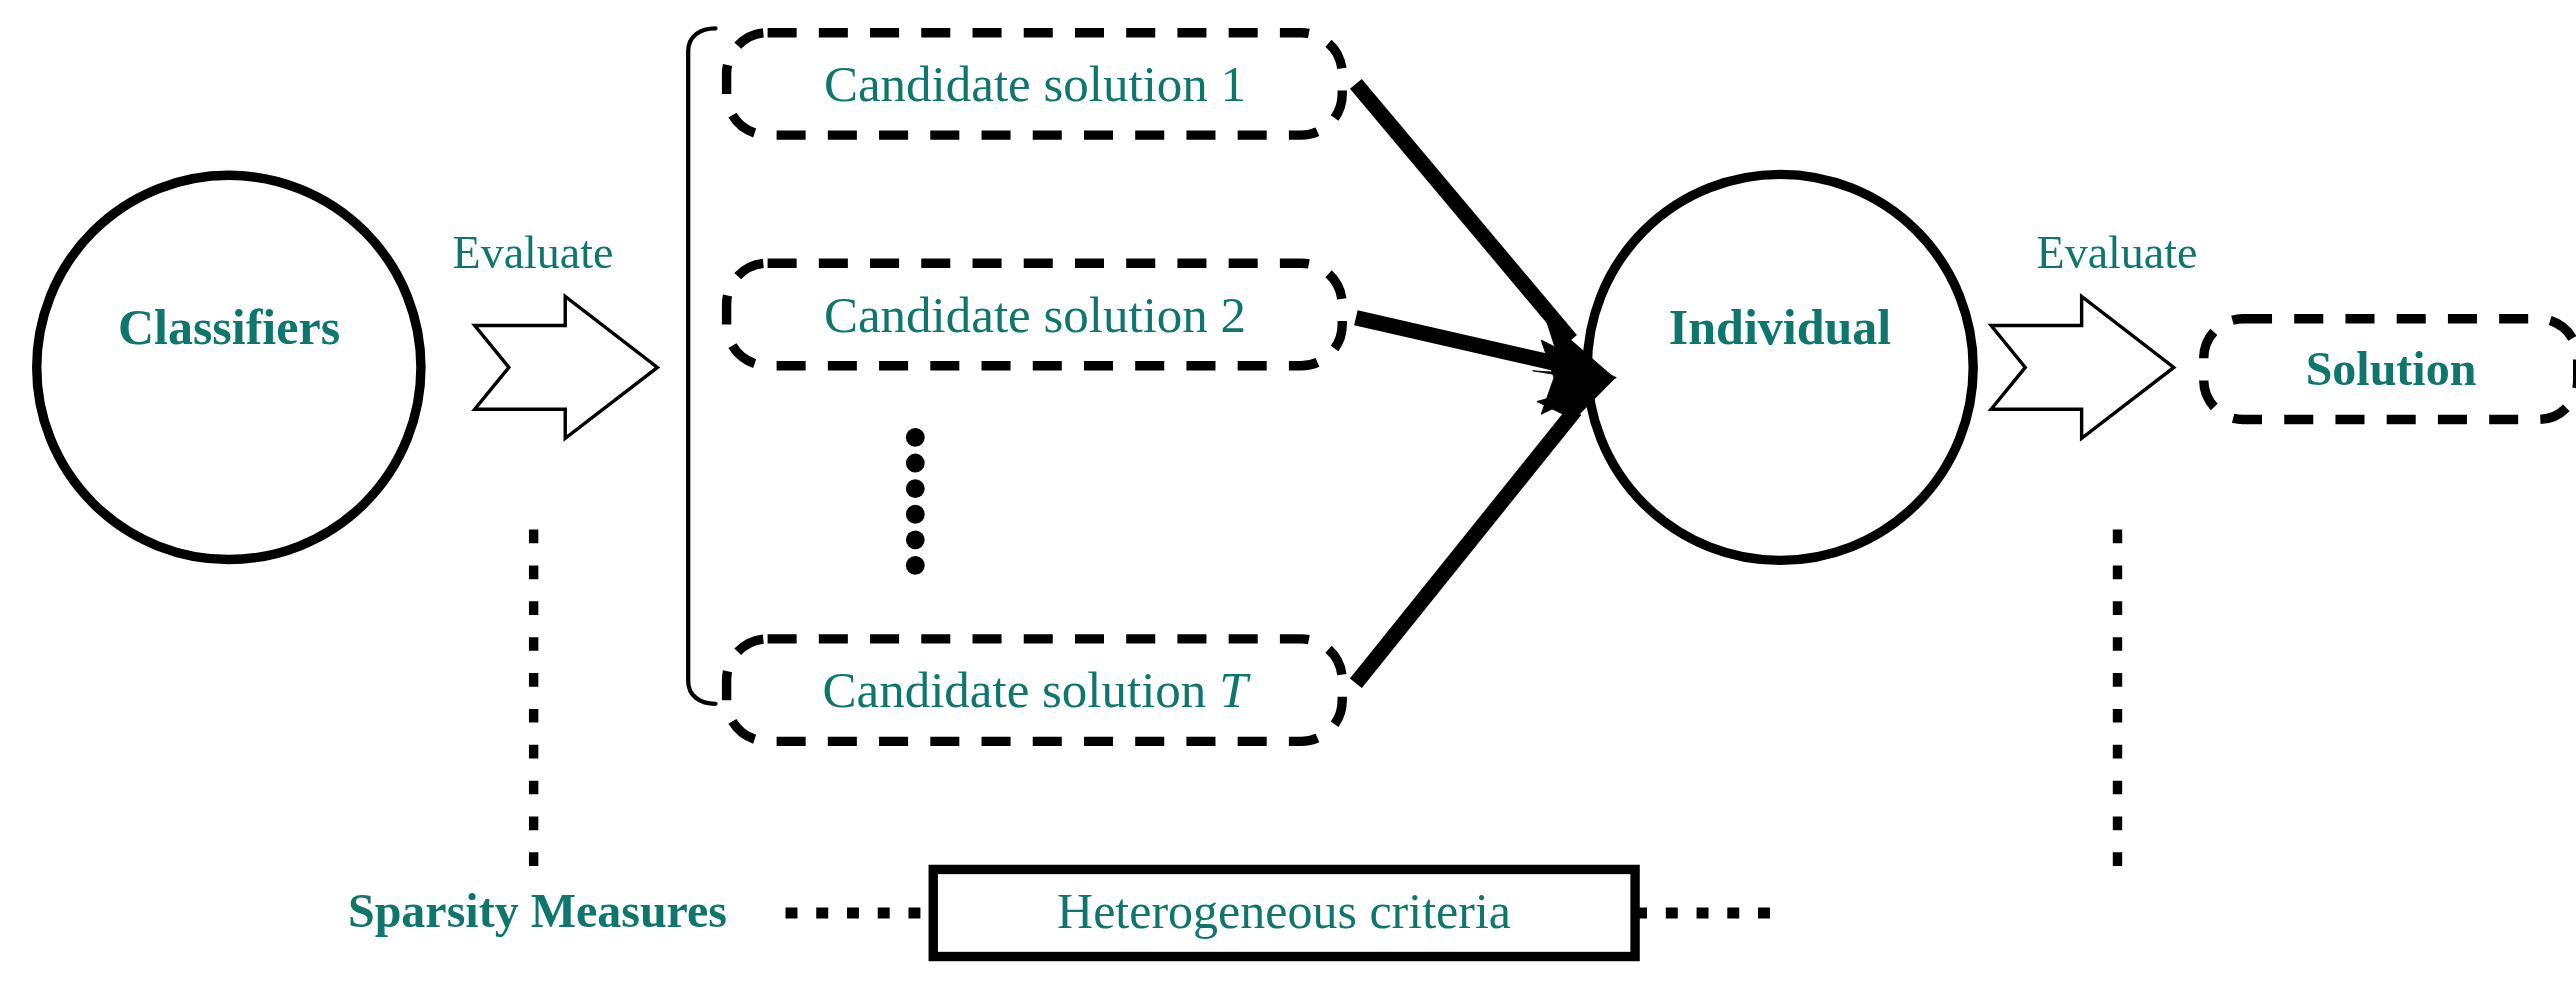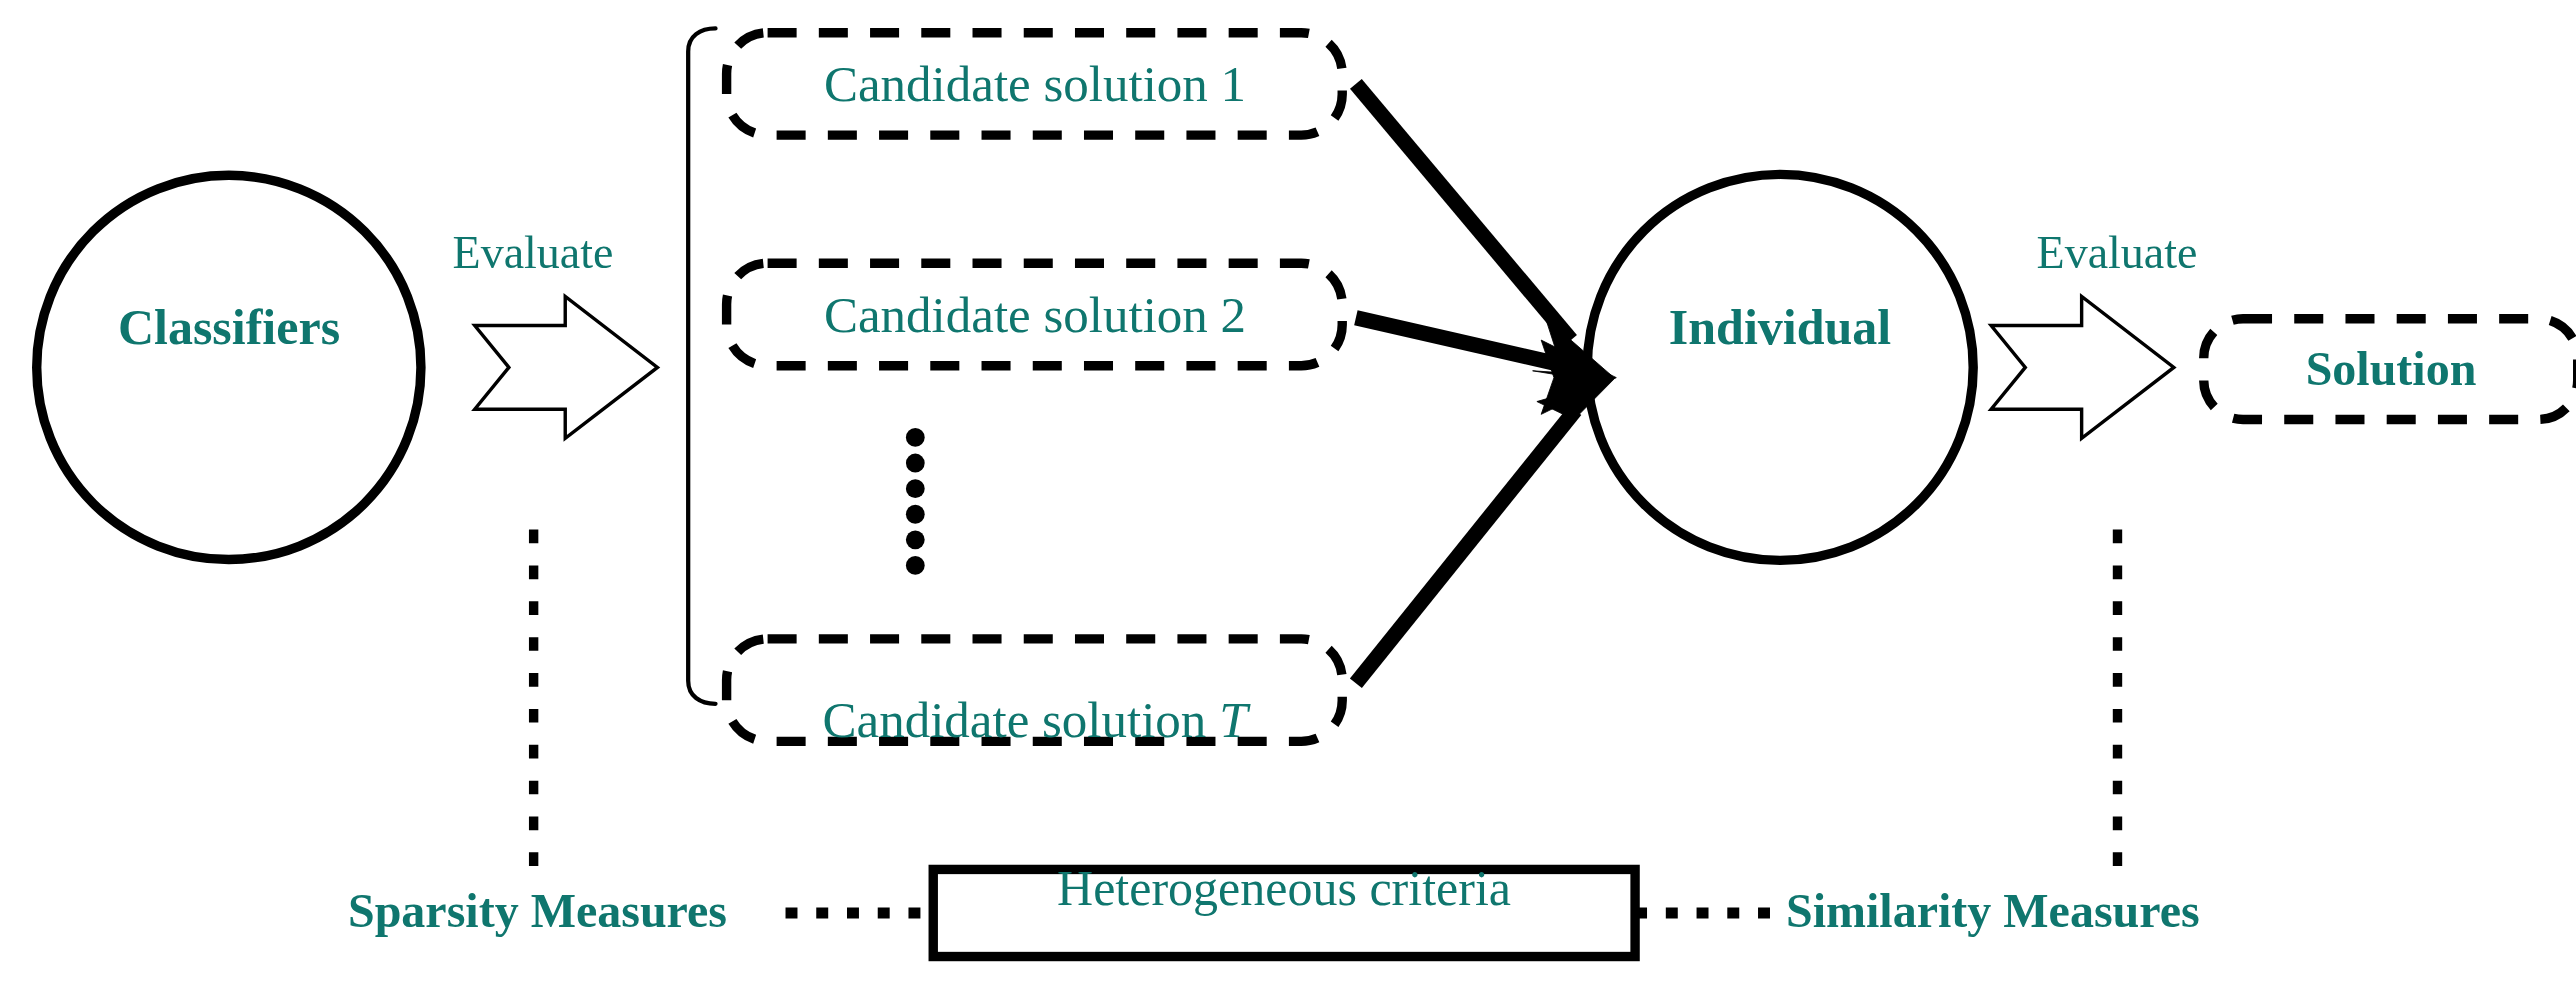--- a/index.html
+++ b/index.html
@@ -130,42 +130,39 @@
   </div>
 
   <div class="lbl box-text" style="left:727px; top:58px; width:616px;">
     <span>Candidate solution </span><span>1</span>
   </div>
 
   <div class="lbl box-text" style="left:727px; top:289px; width:616px;">
     <span>Candidate solution </span><span>2</span>
   </div>
 
-  <div class="lbl box-text" style="left:727px; top:664px; width:616px;margin-top:30px;">
+  <div class="lbl box-text" style="left:727px; top:664px; width:616px;">
     <span>Candidate solution </span><span class="ital">T</span>
   </div>
 
   <div class="lbl node-text" style="left:1588px; top:301px; width:384px;">
     <span class="line">Individual</span>
   </div>
 
   <div class="lbl eval-text" style="left:1972px; top:229px; width:290px; text-align:center;">
     <span>Evaluate</span>
   </div>
 
   <div class="lbl solution-text" style="left:2204px; top:344px; width:374px;">
     <span>Solution</span>
   </div>
 
   <div class="lbl measure-text" style="left:290px; top:886px; width:495px; ">
     <span>Sparsity Measures</span>
   </div>
 
-  <div class="lbl criteria-text" style="left:933px; top:862px; width:702px;">
+  <div class="lbl criteria-text" style="left:933px; top:885px; width:702px;">
     <span>Heterogeneous criteria</span>
   </div>
 
-  <div class="lbl measure-text" style="left:1786px; top:886px; width:529px; text-align:left;">
-    <span>Similarity Measures</span>
-  </div>
 
 </div>
 
 
 </body></html>

